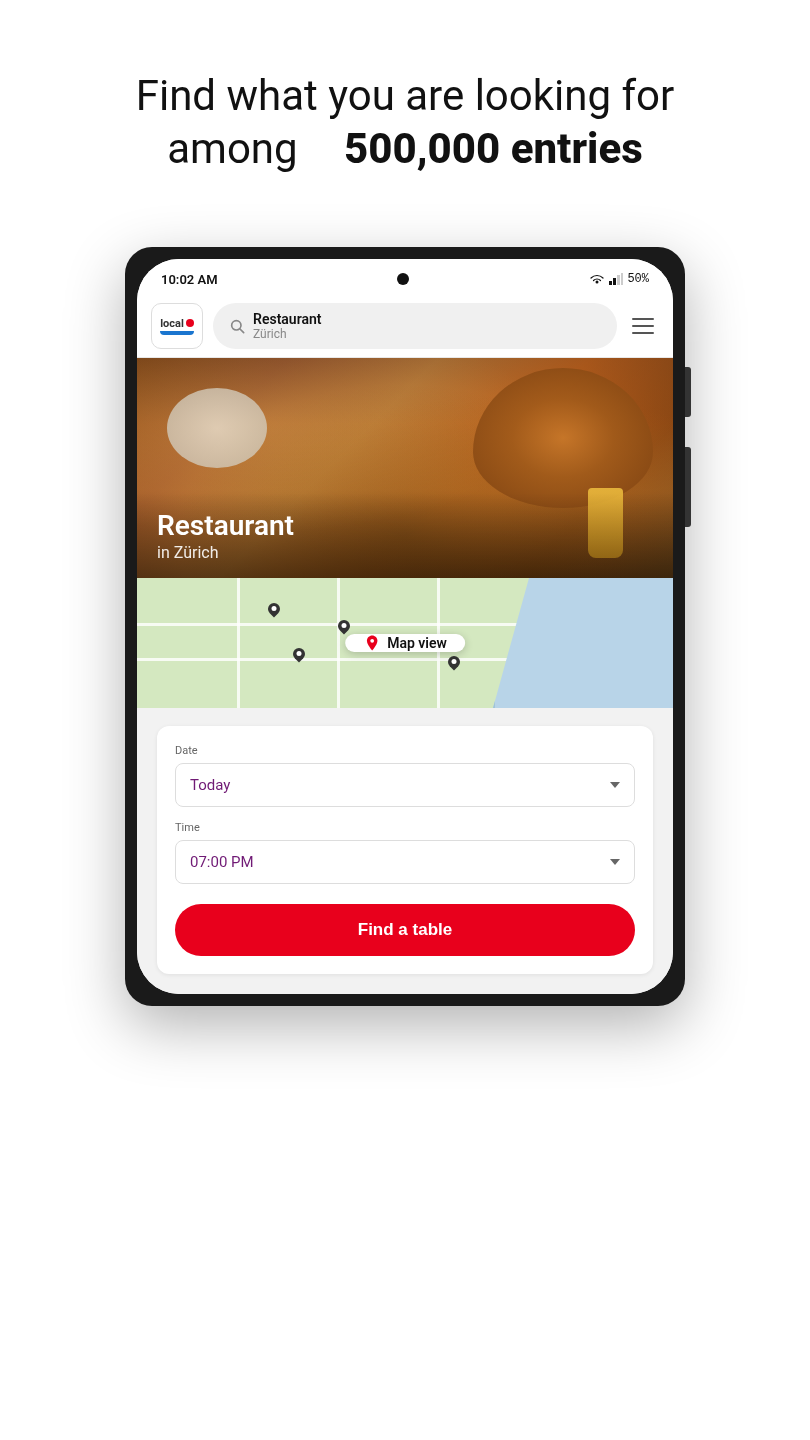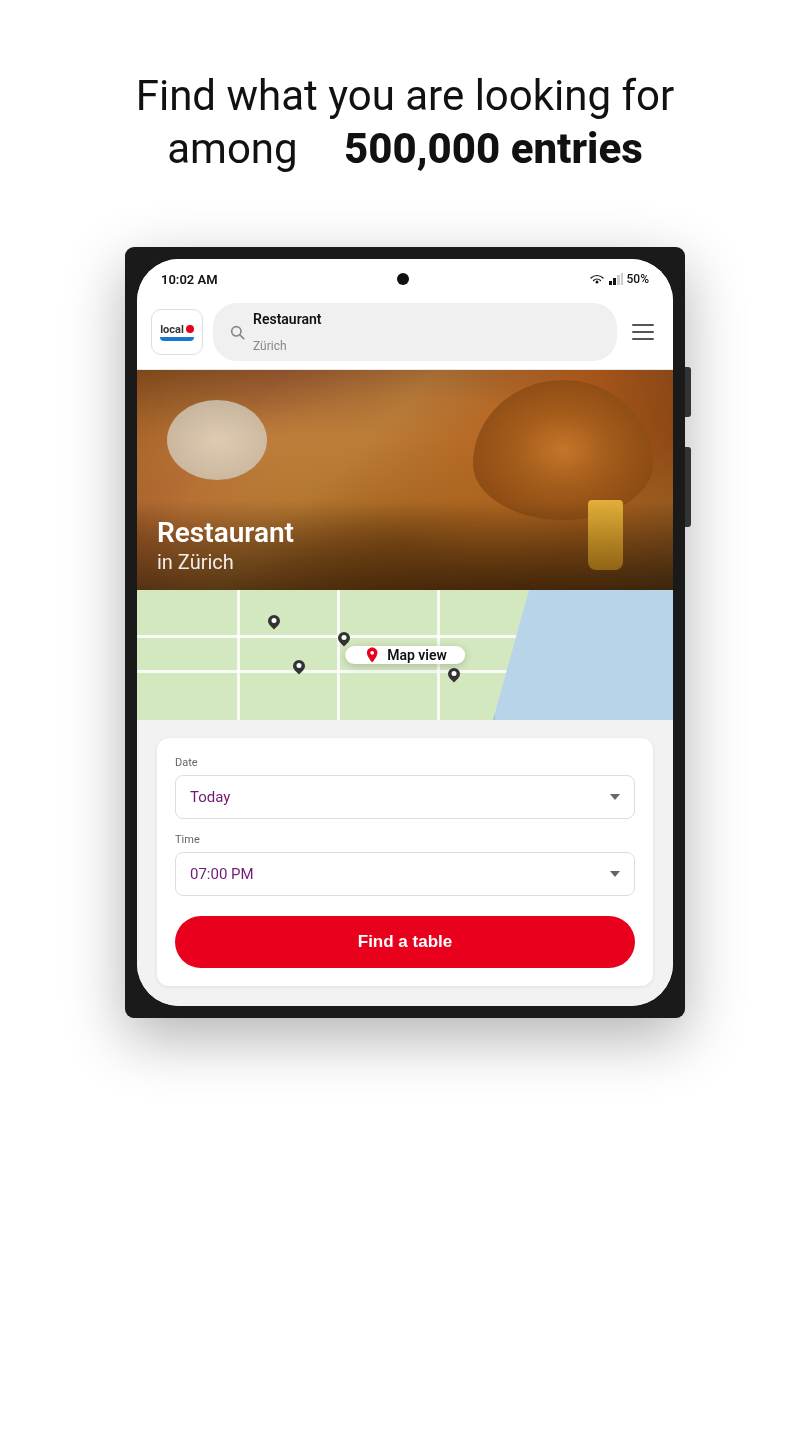--- a/index.html
+++ b/index.html
@@ -27,21 +27,21 @@
     }
 
     .phone-wrapper {
       width: 560px;
       position: relative;
     }
 
     .phone-frame {
       width: 560px;
       background: #1a1a1a;
-      border-radius: 9px;
+      border-radius: 27px;
       padding: 12px;
       box-shadow: 0 20px 60px rgba(0,0,0,0.3);
       position: relative;
     }
 
     .phone-screen {
       background: #f2f2f2;
       border-radius: 42px;
       overflow: hidden;
       position: relative;
@@ -137,21 +137,20 @@
       flex-direction: column;
     }
     .search-main {
       font-size: 14px;
       font-weight: 600;
       color: #111;
     }
     .search-sub {
       font-size: 12px;
       color: #888;
-      margin-top: 12px;
     }
 
     .menu-icon {
       width: 32px;
       height: 32px;
       display: flex;
       flex-direction: column;
       justify-content: center;
       align-items: center;
       gap: 5px;
@@ -236,21 +235,21 @@
       background: linear-gradient(transparent, rgba(0,0,0,0.4));
     }
 
     .hero-title {
       font-size: 28px;
       font-weight: 600;
       color: white;
       line-height: 1.2;
     }
     .hero-subtitle {
-      font-size: 20px;
+      font-size: 16px;
       color: rgba(255,255,255,0.9);
     }
 
     
     .map-section {
       height: 130px;
       position: relative;
       overflow: hidden;
       background: #e8f0d8;
     }
@@ -445,21 +444,21 @@
             <path d="M4.5 7.5C5.5 6.5 6.7 6 8 6s2.5.5 3.5 1.5" stroke="#111" stroke-width="1.2" fill="none" stroke-linecap="round"></path>
             <path d="M2 5C3.5 3.5 5.6 2.5 8 2.5s4.5 1 6 2.5" stroke="#111" stroke-width="1.2" fill="none" stroke-linecap="round"></path>
           </svg>
 
           <svg width="14" height="12" viewBox="0 0 14 12">
             <rect x="0" y="8" width="3" height="4" fill="#111"></rect>
             <rect x="4" y="5" width="3" height="7" fill="#111"></rect>
             <rect x="8" y="2" width="3" height="10" fill="#ccc"></rect>
             <rect x="12" y="0" width="2" height="12" fill="#ccc"></rect>
           </svg>
-          <span style="font-size:12px;color:#111;font-weight:500;">50%</span>
+          <span style="font-size:12px;color:#111;font-weight:500;font-family:Liberation Mono, monospace;">50%</span>
         </div>
       </div>
 
       <div class="app-header">
         <div class="logo-box">
           <div>
             <div style="display:flex;align-items:center;gap:1px;">
               <span class="logo-text">local</span>
               <div class="logo-dot"></div>
             </div>

